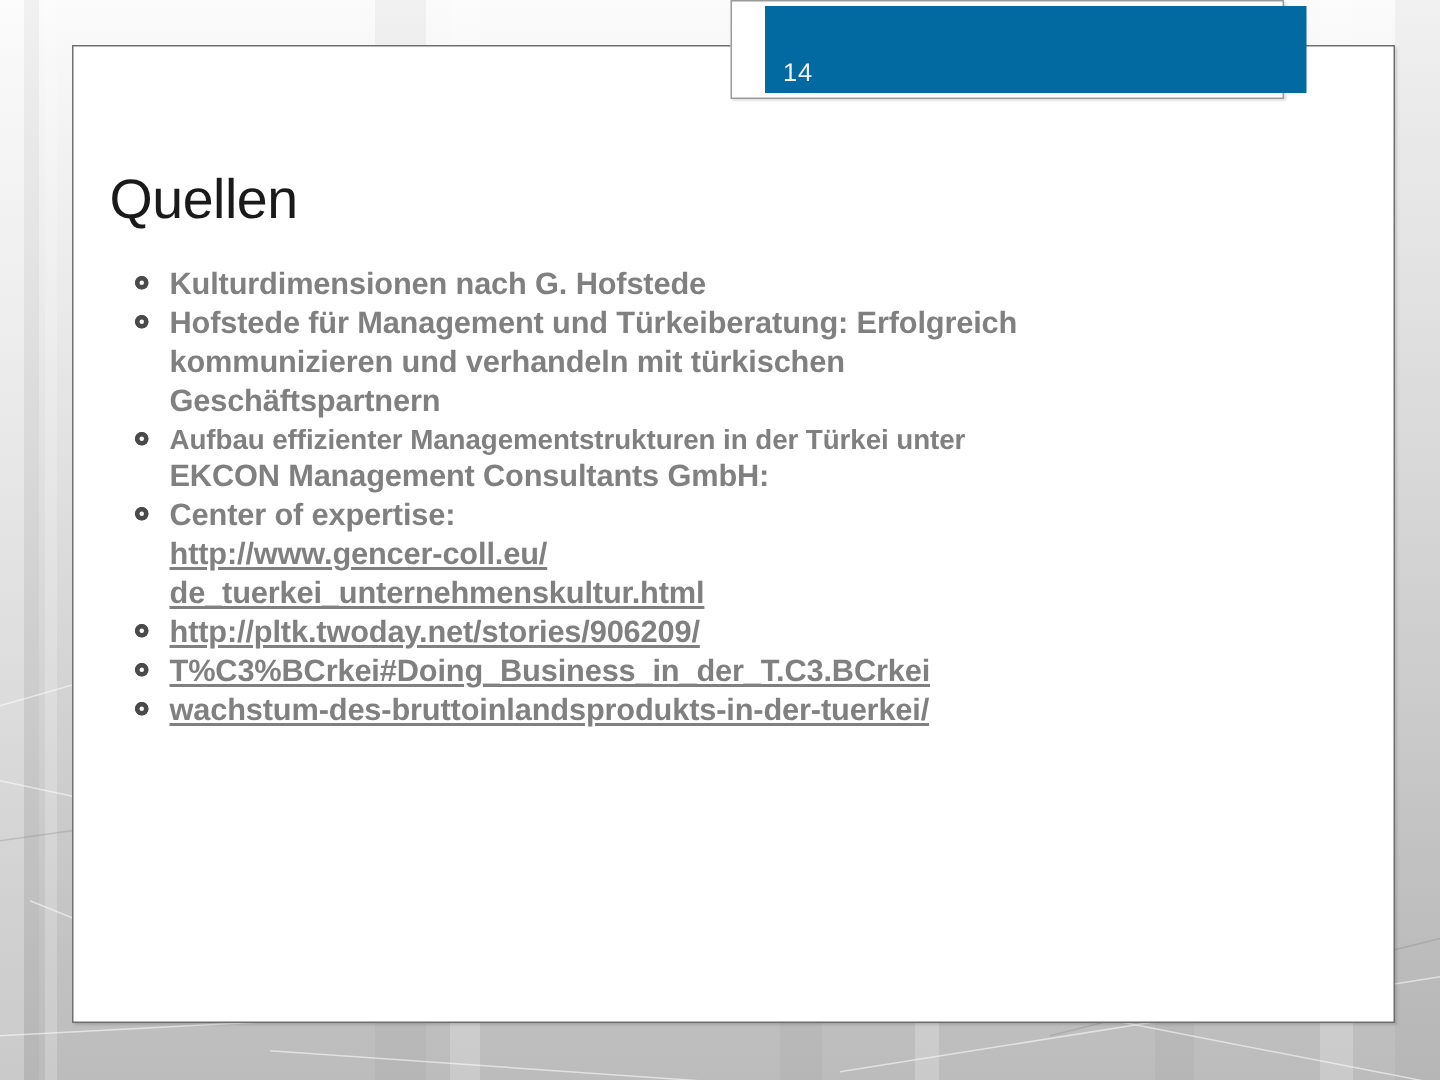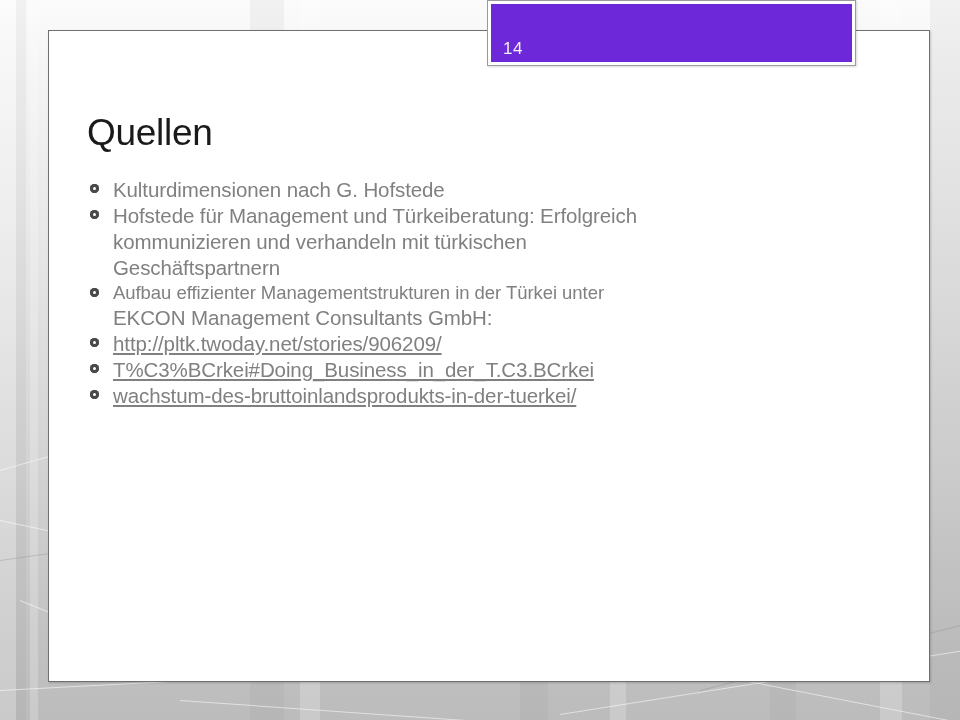--- a/index.html
+++ b/index.html
@@ -73,39 +73,40 @@
     height: 66px;
     background: #ffffff;
     border: 1px solid #9a9a9a;
     box-sizing: border-box;
     padding: 3px;
     box-shadow: 1px 1px 2px rgba(0,0,0,0.15);
   }
   #header-box .inner {
     width: 100%;
     height: 100%;
-    background: #6d28d9;
+    background: #0369a1;
     box-sizing: border-box;
     position: relative;
+    margin-left: 19px;
   }
   #page-number {
     position: absolute;
     left: 12px;
     bottom: 5px;
     font-size: 17px;
     color: #f0f0f0;
     letter-spacing: 0.5px;
     line-height: 1;
     font-family: "Liberation Sans", sans-serif;
   }
 
   
   #title {
     position: absolute;
-    left: 38px;
+    left: 24px;
     top: 58px;
     font-size: 37px;
     color: #1a1a1a;
     letter-spacing: -0.3px;
     line-height: 1;
     font-weight: 400;
   }
 
   
   #body {
@@ -135,21 +136,21 @@
     top: 3px;
     width: 3px;
     height: 3px;
     border-radius: 50%;
     background: #ffffff;
   }
   .bullet-marker.size-lg { top: 7px; }
 
   .line {
     color: #808080;
-    font-weight: 400;
+    font-weight: 700;
     white-space: pre;
   }
   .line.lg {
     font-size: 20.5px;
     line-height: 26px;
     letter-spacing: -0.1px;
   }
   .line.md {
     font-size: 18.5px;
     line-height: 24px;
@@ -207,20 +208,26 @@
         <div class="line lg">kommunizieren und verhandeln mit türkischen</div>
         <div class="line lg">Geschäftspartnern</div>
       </div>
       <div class="bullet-item">
         <span class="bullet-marker size-lg"></span>
         <div class="line md">Aufbau effizienter Managementstrukturen in der Türkei unter</div>
         <div class="line lg">EKCON Management Consultants GmbH:</div>
       </div>
       <div class="bullet-item">
         <span class="bullet-marker size-lg"></span>
+        <div class="line lg">Center of expertise:</div>
+        <div class="line lg link">http://www.gencer-coll.eu/</div>
+        <div class="line lg link">de_tuerkei_unternehmenskultur.html</div>
+      </div>
+      <div class="bullet-item">
+        <span class="bullet-marker size-lg"></span>
         <div class="line lg link">http://pltk.twoday.net/stories/906209/</div>
       </div>
       <div class="bullet-item">
         <span class="bullet-marker size-lg"></span>
         <div class="line lg link">T%C3%BCrkei#Doing_Business_in_der_T.C3.BCrkei</div>
       </div>
       <div class="bullet-item">
         <span class="bullet-marker size-lg"></span>
         <div class="line lg link">wachstum-des-bruttoinlandsprodukts-in-der-tuerkei/</div>
       </div>

